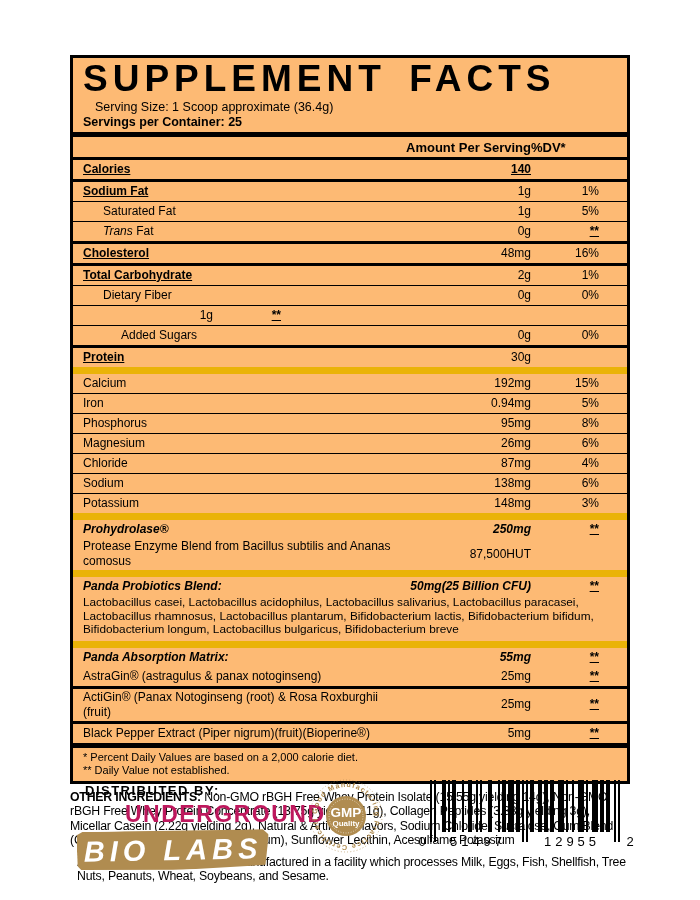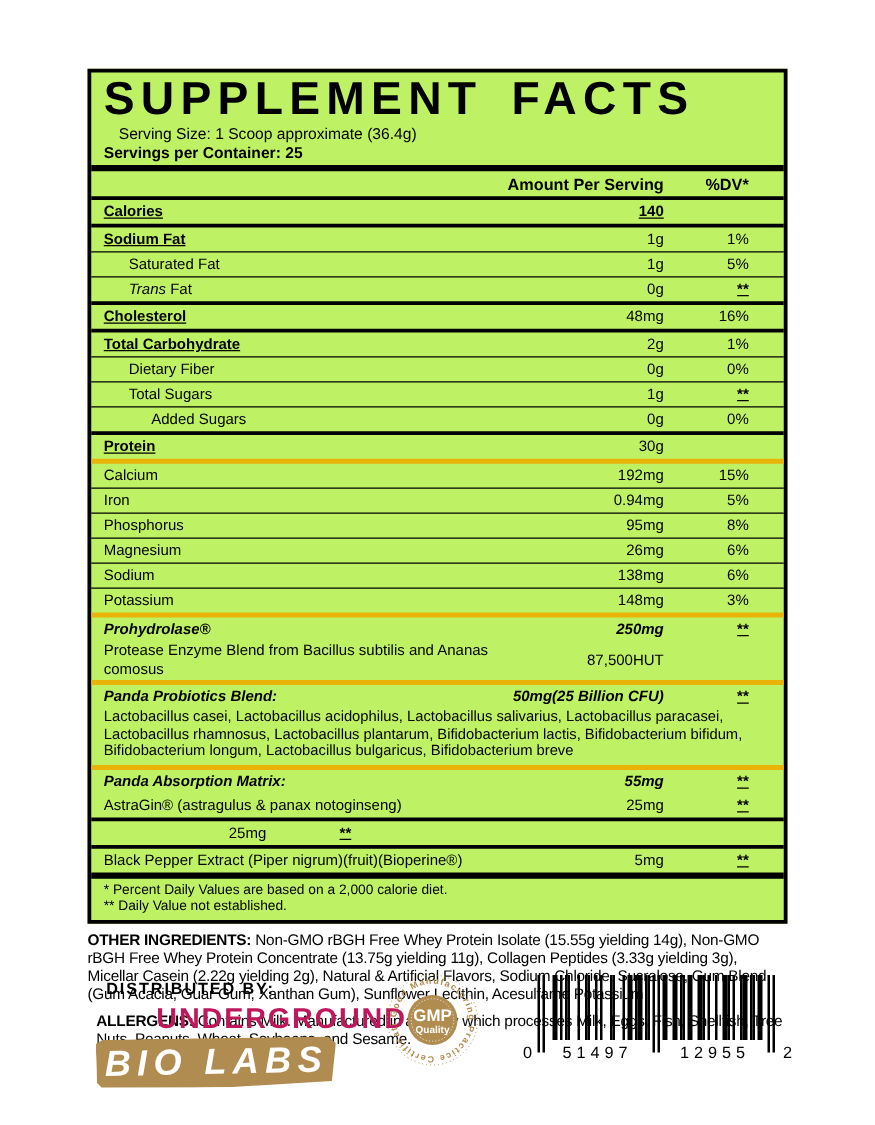--- a/index.html
+++ b/index.html
@@ -1,35 +1,35 @@
 <!DOCTYPE html>
 <html><head>
 <meta charset="utf-8">
 <style>
   html,body{margin:0;padding:0;}
   body{width:700px;height:900px;background:#fff;position:relative;
        font-family:"Liberation Sans", sans-serif;color:#000;overflow:hidden;}
 
   #sheet{position:absolute;left:70px;top:55px;width:560px;}
 
-  .label-box{border:3px solid #000;background:#bef264;}
+  .label-box{border:3px solid #000;background:#fdba74;}
   .panel-title{font-size:37px;font-weight:900;letter-spacing:5px;word-spacing:8px;
                line-height:36px;padding:3px 6px 0 10px;white-space:nowrap;}
   .serving-line{font-size:12.5px;padding:3px 22px 0;line-height:14px;}
   .servings-line{font-size:12.5px;font-weight:bold;padding:1px 10px 3px;line-height:14px;}
 
   .col-header{display:flex;align-items:center;border-top:5px solid #000;
               padding:0 28px 0 10px;height:20px;font-weight:bold;font-size:13px;}
   .col-header .spacer{flex:1;}
   .col-header .amount-h{min-width:130px;text-align:right;margin-left:36px;}
-  .col-header .dv-h{width:68px;text-align:right;}
+  .col-header .dv-h{width:68px;text-align:left;}
 
   .sep-thin{border-top:1px solid #000;}
   .sep-medium{border-top:3px solid #000;}
-  .sep-thick{border-top:4px solid #eab308;}
+  .sep-thick{border-top:7px solid #eab308;}
   .sep-none{border-top:0;}
 
   .frow .line{display:flex;align-items:center;min-height:17px;
               padding:1px 28px 1px 10px;font-size:12px;line-height:15px;}
   .cell-label{flex:1;}
   .cell-amount{min-width:130px;text-align:right;white-space:nowrap;}
   .cell-dv{width:68px;text-align:right;}
   .b{font-weight:bold;text-decoration:underline;}
   .bi{font-weight:bold;font-style:italic;}
   .it{font-style:italic;}
@@ -113,21 +113,20 @@
         </div>
         <div class="frow sep-thin">
           <div class="line">
             <div class="cell-label ind-1">Dietary Fiber</div>
             <div class="cell-amount">0g</div>
             <div class="cell-dv">0%</div>
           </div>
         </div>
         <div class="frow sep-thin">
           <div class="line">
-            <div class="cell-label ind-1">Total Sugars</div>
             <div class="cell-amount">1g</div>
             <div class="cell-dv b">**</div>
           </div>
         </div>
         <div class="frow sep-thin">
           <div class="line">
             <div class="cell-label ind-2">Added Sugars</div>
             <div class="cell-amount">0g</div>
             <div class="cell-dv">0%</div>
           </div>
@@ -158,20 +157,27 @@
             <div class="cell-label">Phosphorus</div>
             <div class="cell-amount">95mg</div>
             <div class="cell-dv">8%</div>
           </div>
         </div>
         <div class="frow sep-thin">
           <div class="line">
             <div class="cell-label">Magnesium</div>
             <div class="cell-amount">26mg</div>
             <div class="cell-dv">6%</div>
+          </div>
+        </div>
+        <div class="frow sep-thin">
+          <div class="line">
+            <div class="cell-label">Chloride</div>
+            <div class="cell-amount">87mg</div>
+            <div class="cell-dv">4%</div>
           </div>
         </div>
         <div class="frow sep-thin">
           <div class="line">
             <div class="cell-label">Sodium</div>
             <div class="cell-amount">138mg</div>
             <div class="cell-dv">6%</div>
           </div>
         </div>
         <div class="frow sep-thin">
@@ -210,20 +216,21 @@
         </div>
         <div class="frow sep-none">
           <div class="line">
             <div class="cell-label">AstraGin® (astragulus &amp; panax notoginseng)</div>
             <div class="cell-amount">25mg</div>
             <div class="cell-dv b">**</div>
           </div>
         </div>
         <div class="frow sep-medium">
           <div class="line">
+            <div class="cell-label">ActiGin® (Panax Notoginseng (root) &amp; Rosa Roxburghii (fruit)</div>
             <div class="cell-amount">25mg</div>
             <div class="cell-dv b">**</div>
           </div>
         </div>
         <div class="frow sep-medium">
           <div class="line">
             <div class="cell-label">Black Pepper Extract (Piper nigrum)(fruit)(Bioperine®)</div>
             <div class="cell-amount">5mg</div>
             <div class="cell-dv b">**</div>
           </div>

